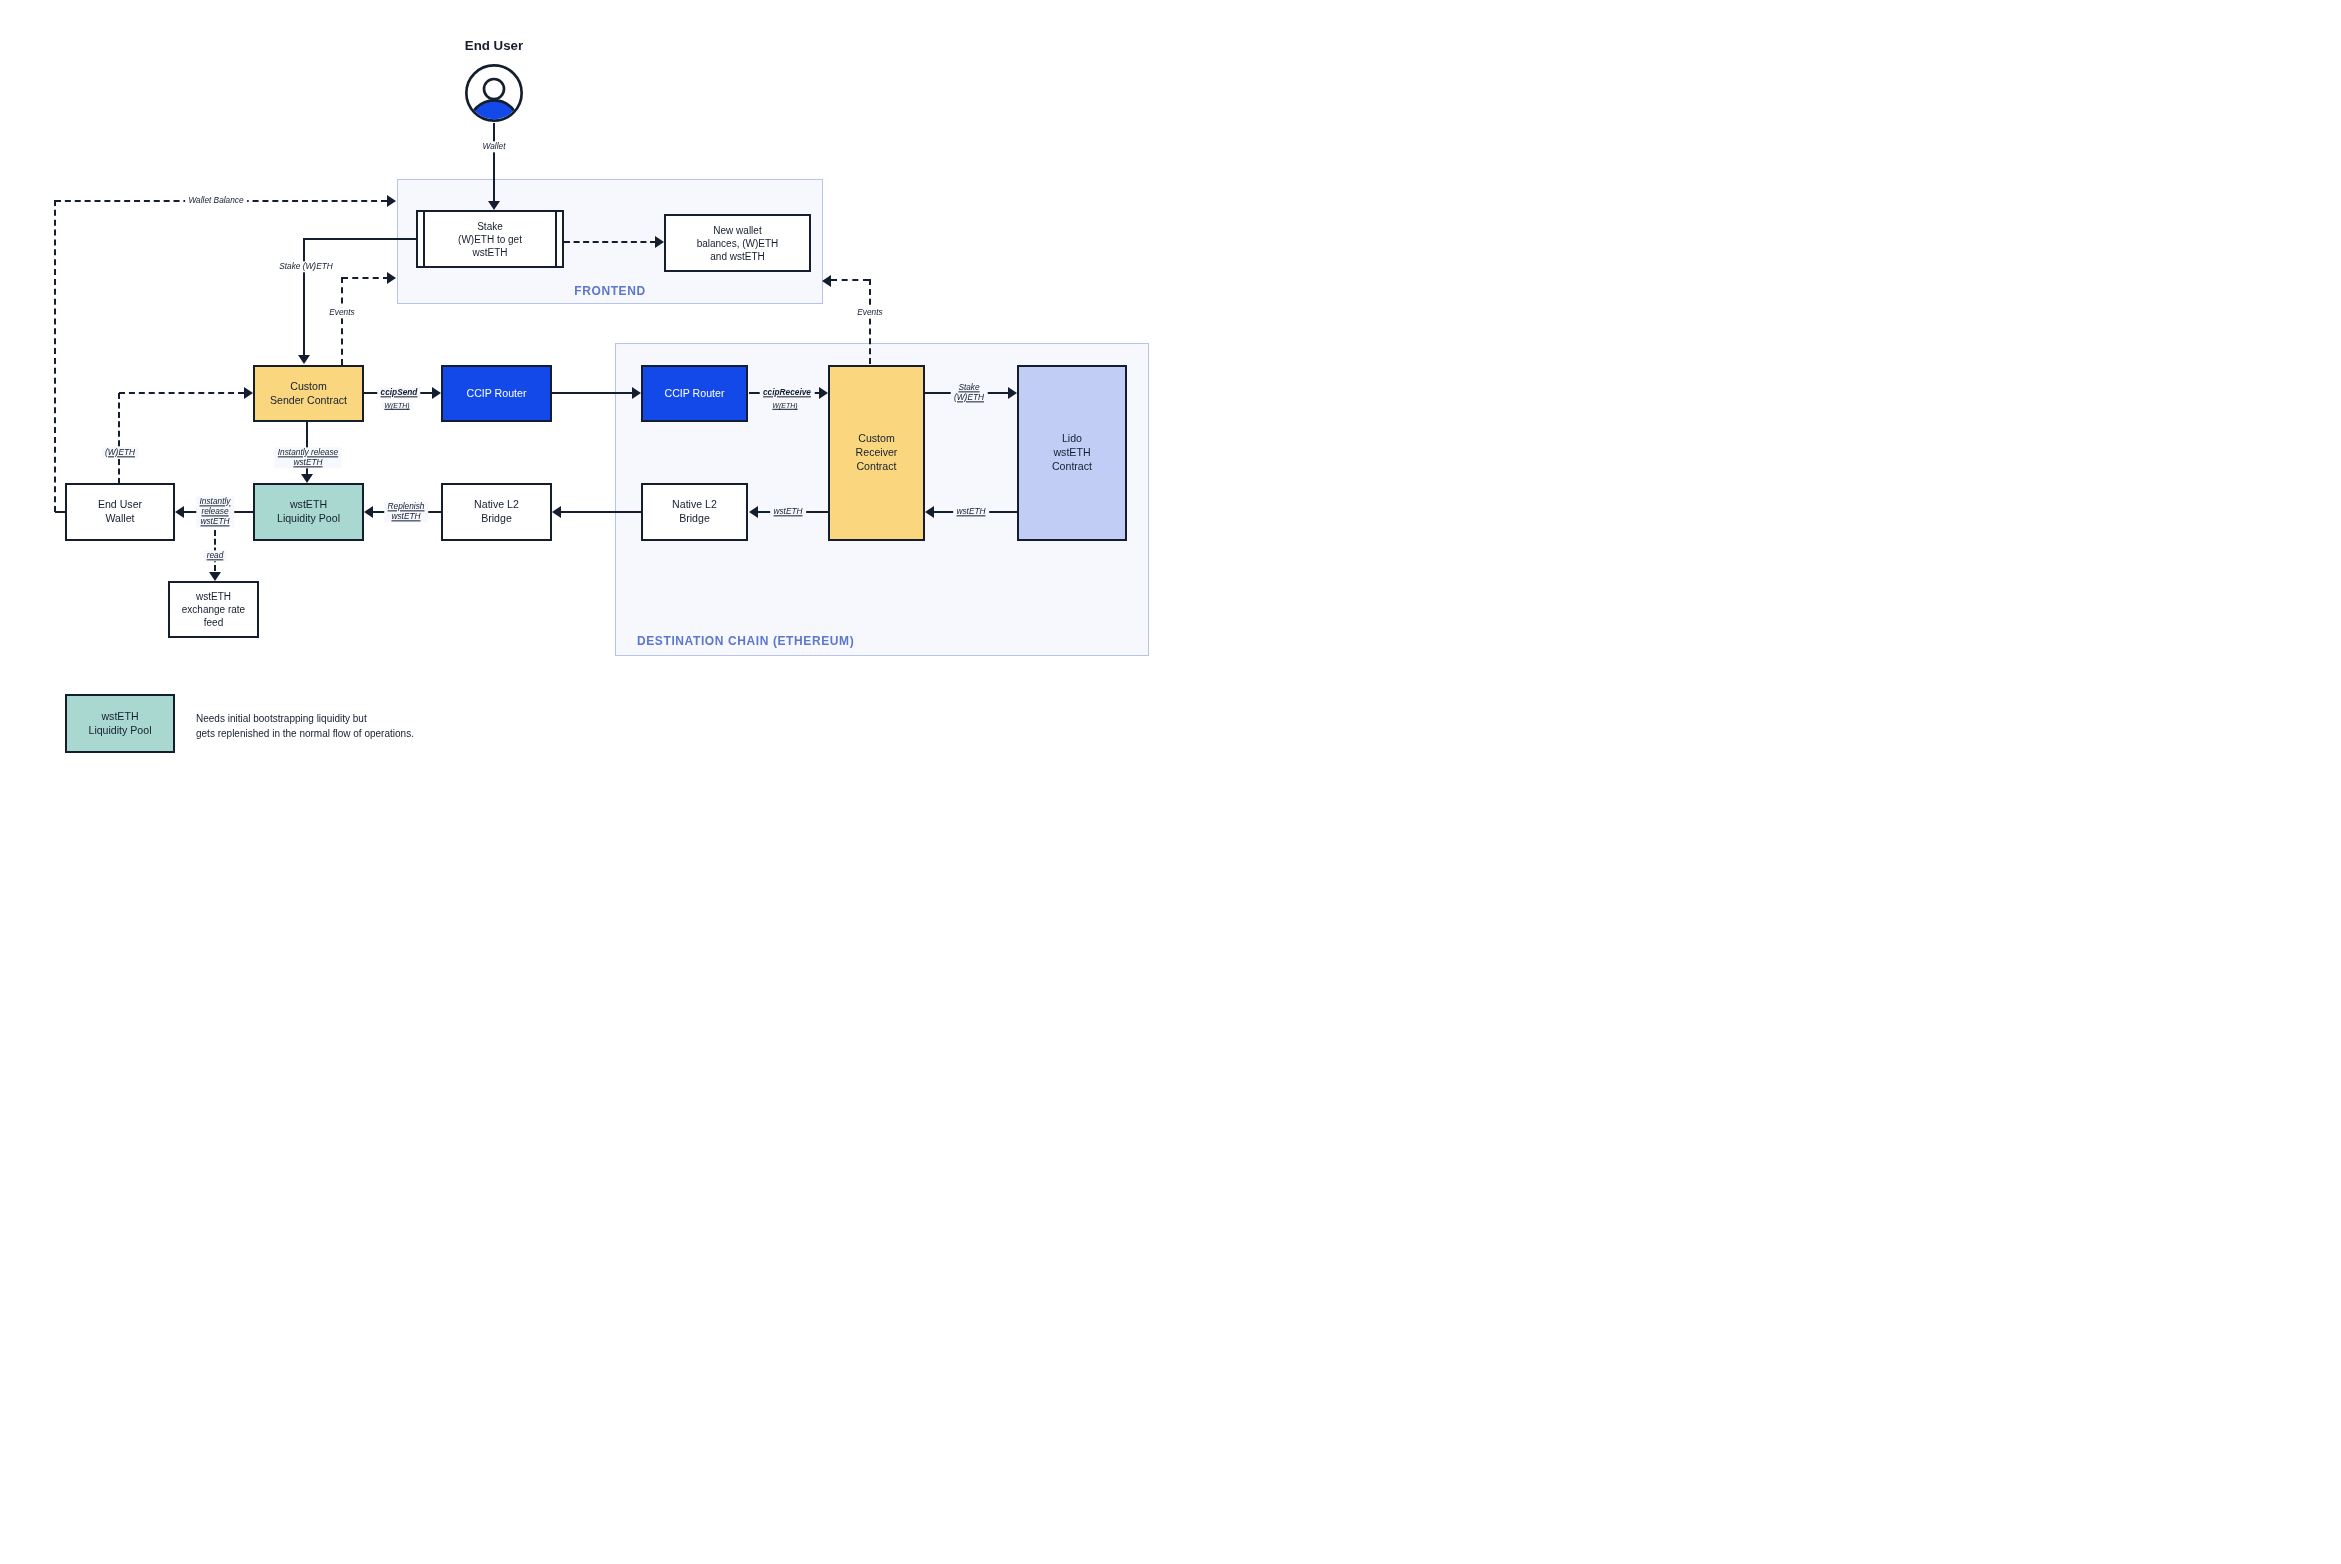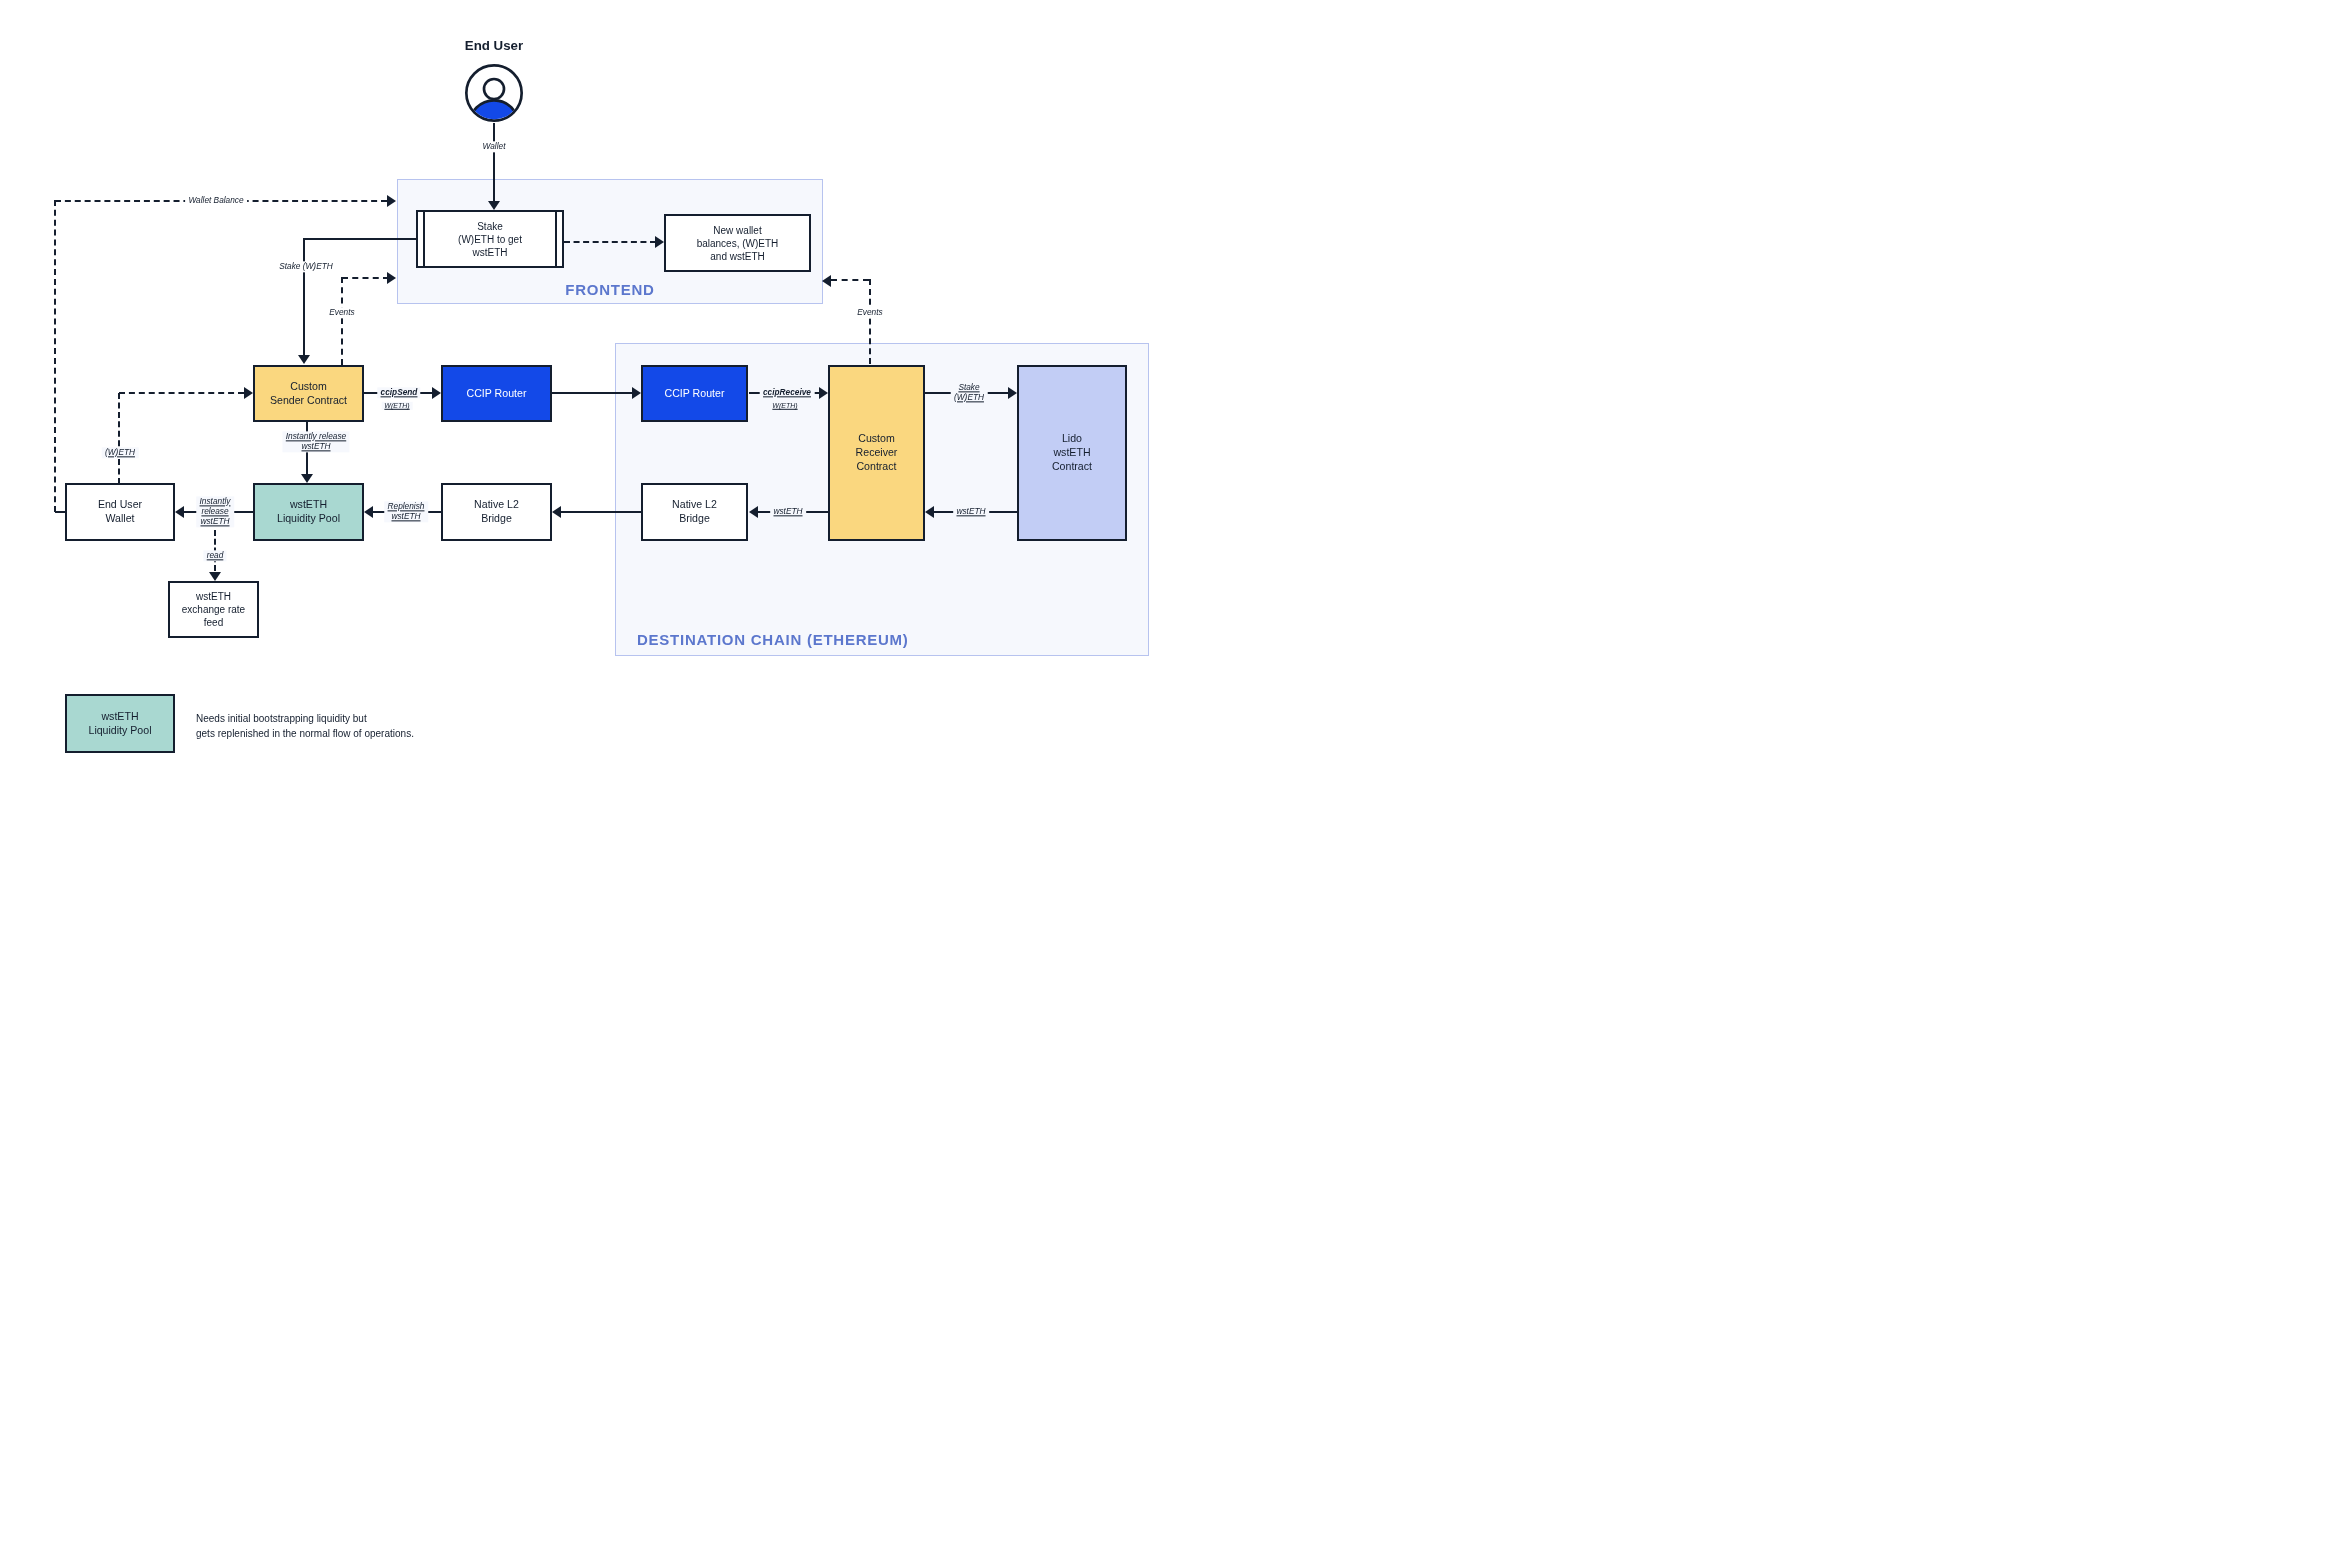--- a/index.html
+++ b/index.html
@@ -3,21 +3,21 @@
 <meta charset="utf-8">
 <style>
   :root{
     --ink:#141E2E; --accent_blue:#1349E8; --node_yellow:#FAD77F; --node_teal:#A9D8D1;
     --node_lavender:#C2CDF5; --panel_bg:#F6F8FD; --panel_border:#B7C3EF; --label_blue:#5C77CD;
   }
   *{box-sizing:border-box; margin:0; padding:0;}
   body{background:#fff; font-family:"Liberation Sans", sans-serif; color:var(--ink);}
   #canvas{position:relative; width:1171px; height:782px; background:#fff; overflow:hidden;}
   .panel{position:absolute; background:var(--panel_bg); border:1.3px solid var(--panel_border); z-index:0;}
-  .panel-label{position:absolute; color:var(--label_blue); font-weight:bold; font-size:15px; letter-spacing:0.05em; z-index:4;}
+  .panel-label{position:absolute; color:var(--label_blue); font-weight:bold; font-size:12px; letter-spacing:0.05em; z-index:4;}
   .node{position:absolute; background:#fff; border:2px solid var(--ink); display:flex; align-items:center; justify-content:center; text-align:center; font-size:10.6px; line-height:1.3; white-space:pre-line; z-index:3;}
   .yellow{background:var(--node_yellow);}
   .teal{background:var(--node_teal);}
   .lav{background:var(--node_lavender);}
   .blue{background:var(--accent_blue); color:#fff;}
   .hline,.vline{position:absolute; z-index:2;}
   .hline{height:0; border-top:2px solid var(--ink);}
   .vline{width:0; border-left:2px solid var(--ink);}
   .dash{border-top-style:dashed; border-left-style:dashed;}
   .tri{position:absolute; width:0; height:0; z-index:2;}
@@ -180,21 +180,21 @@
   <div class="hline" style="left:561px; top:511px; width:80px;"></div>
   <div class="tri tri-left" style="left:552px; top:506px;"></div>
 
   <div class="hline" style="left:373px; top:511px; width:68px;"></div>
   <div class="tri tri-left" style="left:364px; top:506px;"></div>
   <div class="elabel on-panel" style="left:406px; top:512px;">Replenish
 wstETH</div>
 
   <div class="vline" style="left:306px; top:422px; height:52px;"></div>
   <div class="tri tri-down" style="left:301px; top:474px;"></div>
-  <div class="elabel on-panel" style="left:308px; top:442px;margin-left:8px;">Instantly release
+  <div class="elabel on-panel" style="left:308px; top:458px;">Instantly release
 wstETH</div>
 
   <div class="hline" style="left:184px; top:511px; width:69px;"></div>
   <div class="tri tri-left" style="left:175px; top:506px;"></div>
   <div class="elabel on-panel" style="left:215px; top:512px;">Instantly
 release
 wstETH</div>
 
   <div class="vline dash" style="left:214px; top:530px; height:41px;"></div>
   <div class="tri tri-down" style="left:209px; top:572px;"></div>

